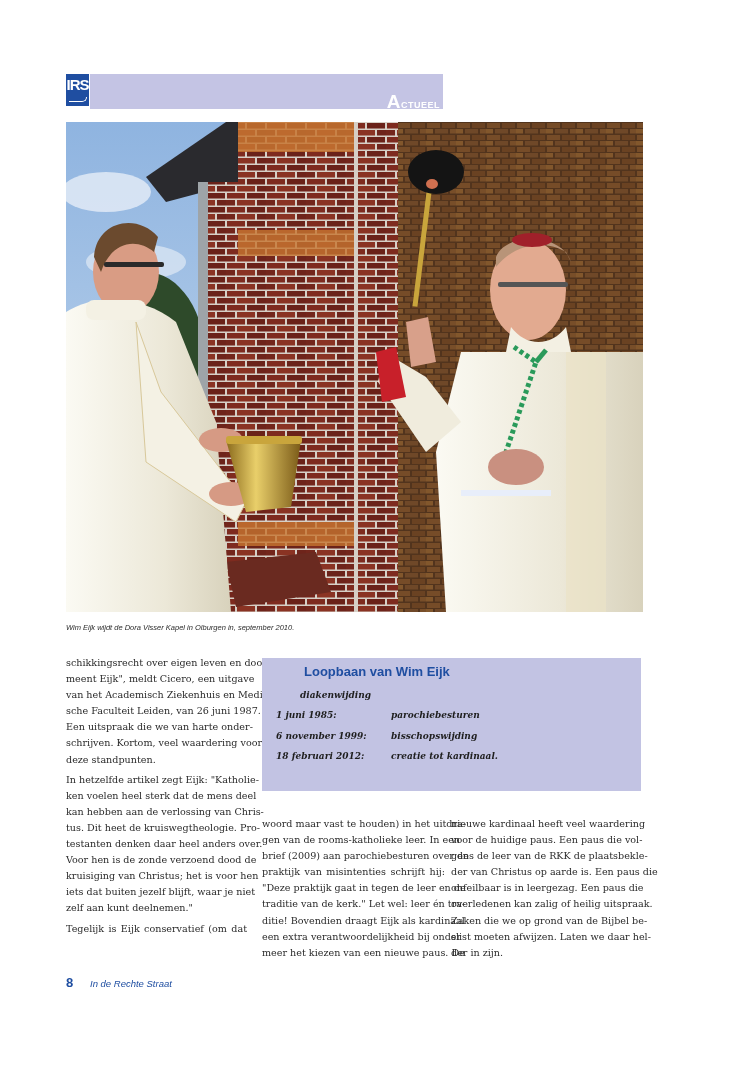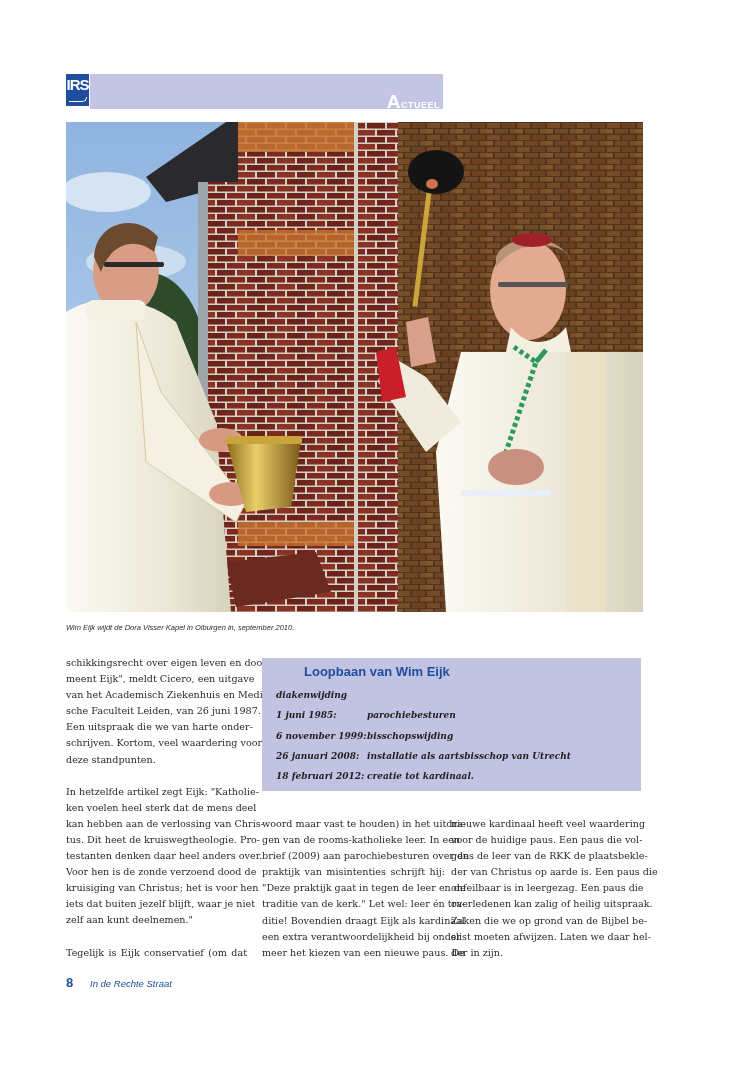--- a/index.html
+++ b/index.html
@@ -31,36 +31,36 @@
 
   .caption {
     position: absolute; left: 66px; top: 623px;
     font-family: "Liberation Sans", sans-serif; font-style: italic;
     font-size: 7.5px; color: #2a2a2a;
   }
 
   
   .col { position: absolute; font-size: 9.6px; line-height: 16.1px; text-align: justify; color: #2a2a2a; }
   .col p { margin: 0; }
-  .col p + p { margin-top: 16px; }
+  .col p + p { margin-top: 4px; }
   .col1 { left: 66px; top: 655px; width: 181px; }
   .col2 { left: 262px; top: 816px; width: 183px; }
   .col3 { left: 451px; top: 816px; width: 185px; }
   .col .ln { display: block; text-align: justify; text-align-last: justify; white-space: nowrap; }
   .col .ln.last { text-align-last: left; }
 
   
   .box { position: absolute; left: 262px; top: 658px; width: 379px; height: 133px; background: #c2c3e3; padding: 6px 14px; }
   .box-title {
     font-family: "Liberation Sans", sans-serif; font-weight: bold;
     font-size: 13px; color: #1f4ea1; line-height: 16px; margin-bottom: 5px; padding-left: 28px;
   }
   .box-row { display: flex; font-style: italic; font-size: 9px; line-height: 20.3px; color: #1e1e1e; font-weight: bold; }
   .box-row .date { width: 91px; flex: 0 0 91px; }
-  .box-row .event { flex: 1; }
+  .box-row .event { flex: 1; margin-left: 24px; }
 
   
   .footer { position: absolute; left: 66px; top: 975px; display: flex; align-items: baseline; }
   .page-num { font-family: "Liberation Sans", sans-serif; font-weight: bold; font-size: 13px; color: #1f4ea1; width: 24px; }
   .pub-name { font-family: "Liberation Sans", sans-serif; font-style: italic; font-size: 9.5px; color: #1f4ea1; }
 </style>
 </head>
 <body>
 
 <div class="header">
@@ -203,24 +203,20 @@
   </div>
   <div class="box-row">
     <span class="date">1 juni 1985:</span>
     <span class="event">parochiebesturen</span>
   </div>
   <div class="box-row">
     <span class="date">6 november 1999:</span>
     <span class="event">bisschopswijding</span>
   </div>
   <div class="box-row">
-    <span class="date">26 januari 2008:</span>
-    <span class="event">installatie als aartsbisschop van Utrecht</span>
-  </div>
-  <div class="box-row">
     <span class="date">18 februari 2012:</span>
     <span class="event">creatie tot kardinaal.</span>
   </div>
 </div>
 
 <div class="col col2">
   <p>
     <span class="ln">woord maar vast te houden) in het uitdra-</span>
     <span class="ln">gen van de rooms-katholieke leer. In een</span>
     <span class="ln">brief (2009) aan parochiebesturen over de</span>

